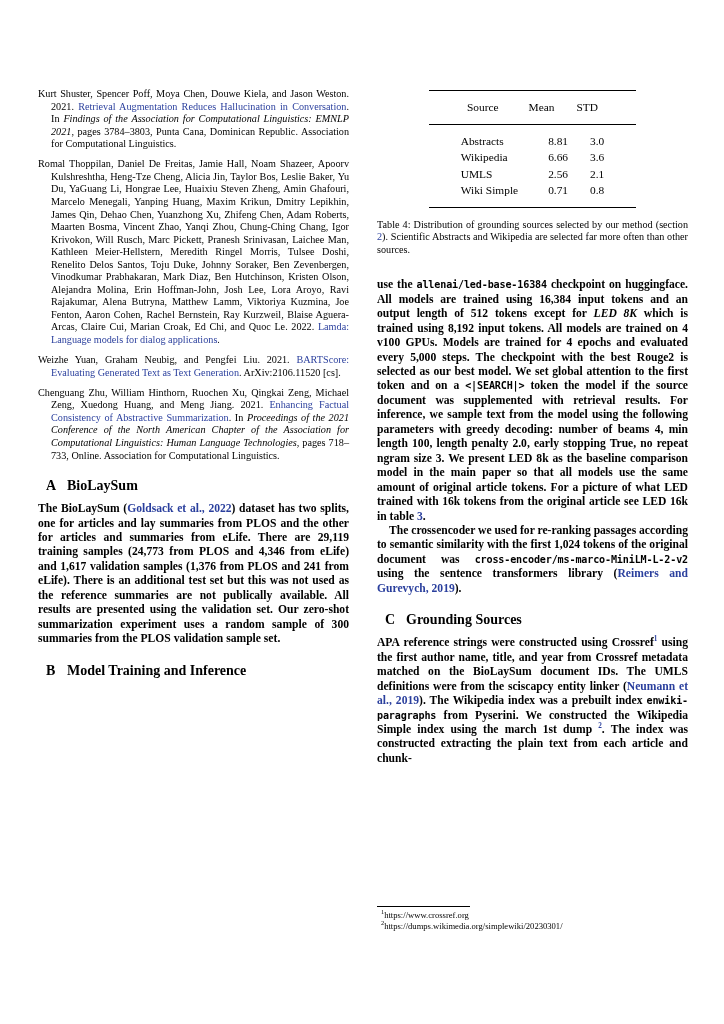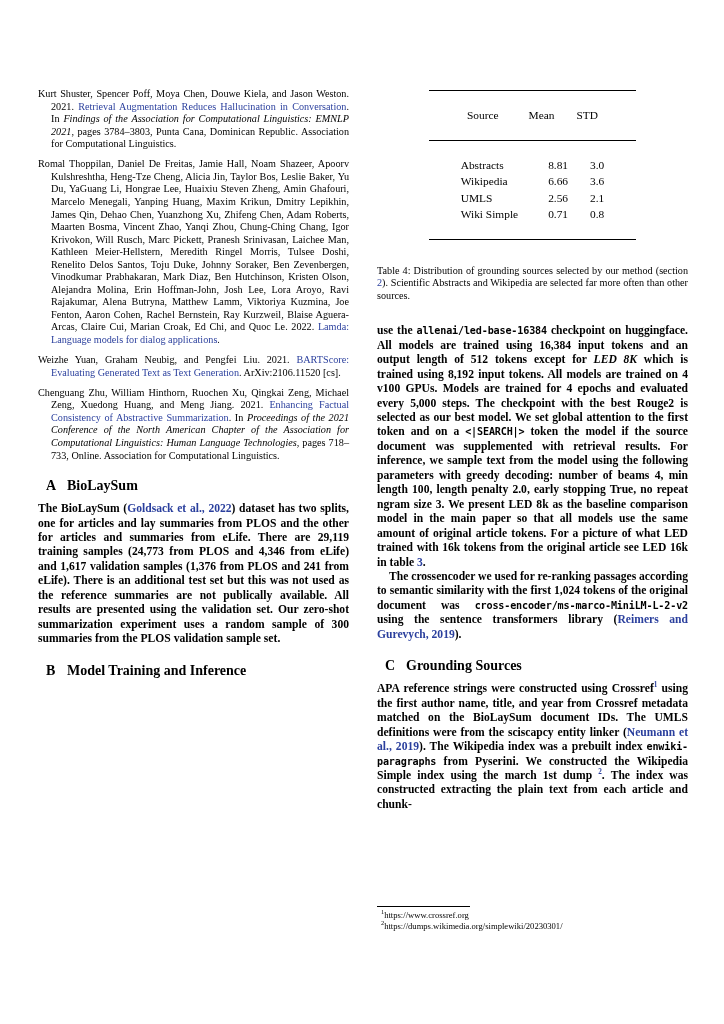--- a/index.html
+++ b/index.html
@@ -71,21 +71,21 @@
     font-family: "DejaVu Sans Mono", "Liberation Mono", monospace;
     font-size: 10.1px;
     letter-spacing: -0.15px;
   }
   sup { font-size: 7.2px; vertical-align: super; line-height: 0; }
 
   
   .tbl-wrap { margin: 0 0 4px 0; padding-top: 2px; }
   table.dt {
     border-collapse: collapse;
-    margin: 16px auto;
+    margin: 8px auto;
     font-size: 11.4px;
     line-height: 16.5px;
   }
   table.dt th, table.dt td {
     padding: 0 9px 0 0;
     text-align: left;
     font-weight: normal;
   }
   table.dt th:first-child, table.dt td:first-child { padding-right: 30px; }
   table.dt td.num, table.dt th.num { padding-right: 22px; }
@@ -97,21 +97,21 @@
   }
   .tbl-mid-line {
     border-top: 0.7px solid #000;
     width: 207px;
     margin: 0 auto;
   }
   .caption {
     font-size: 10.2px;
     line-height: 12.6px;
     text-align: justify;
-    margin: 25px 0 0 0;
+    margin: 11px 0 0 0;
   }
 
   
   .fn-block {
     position: absolute;
     left: 377px;
     top: 906px;
     width: 311px;
   }
   .fn-rule {

